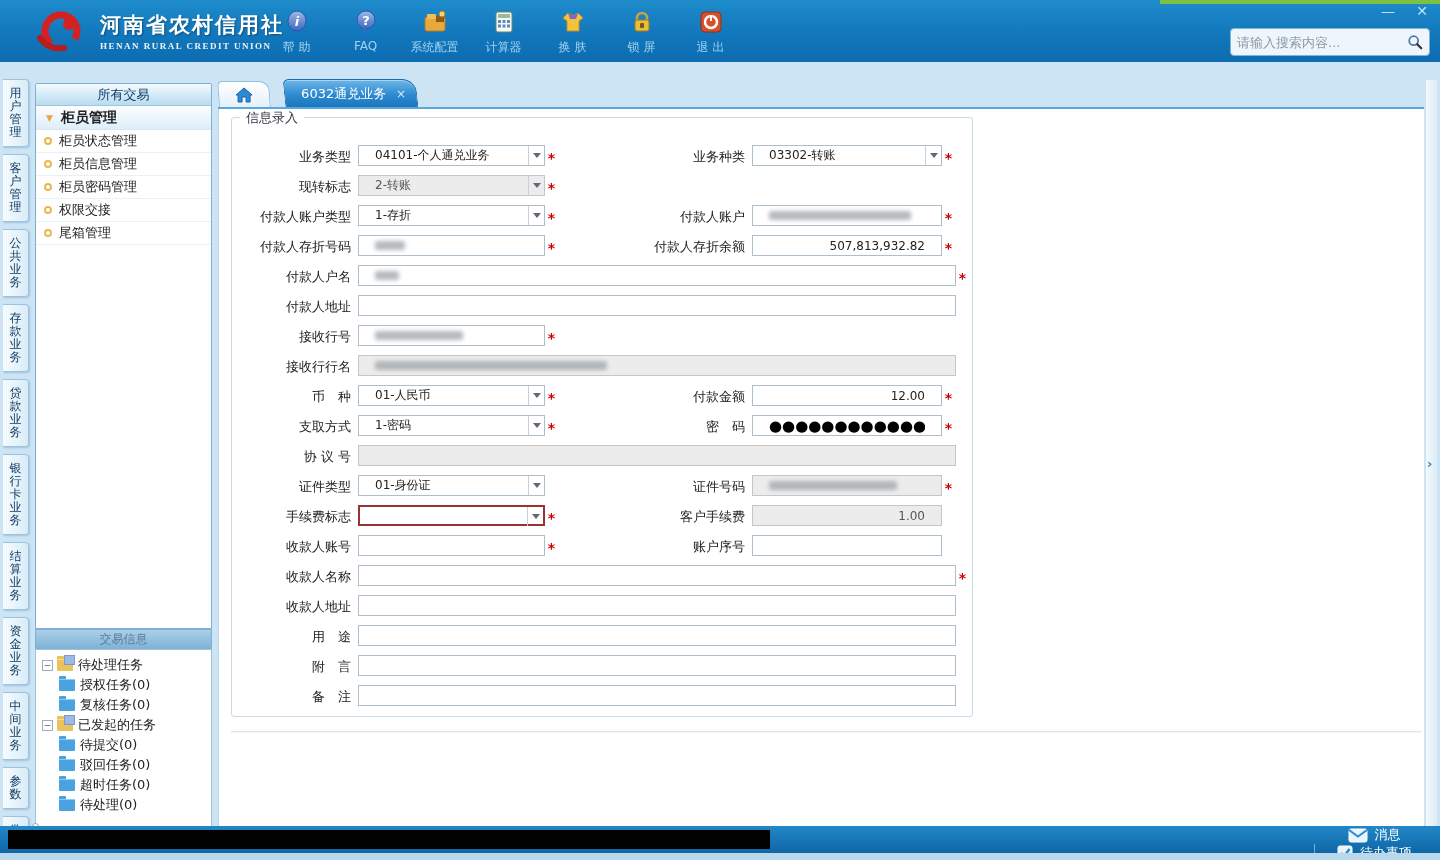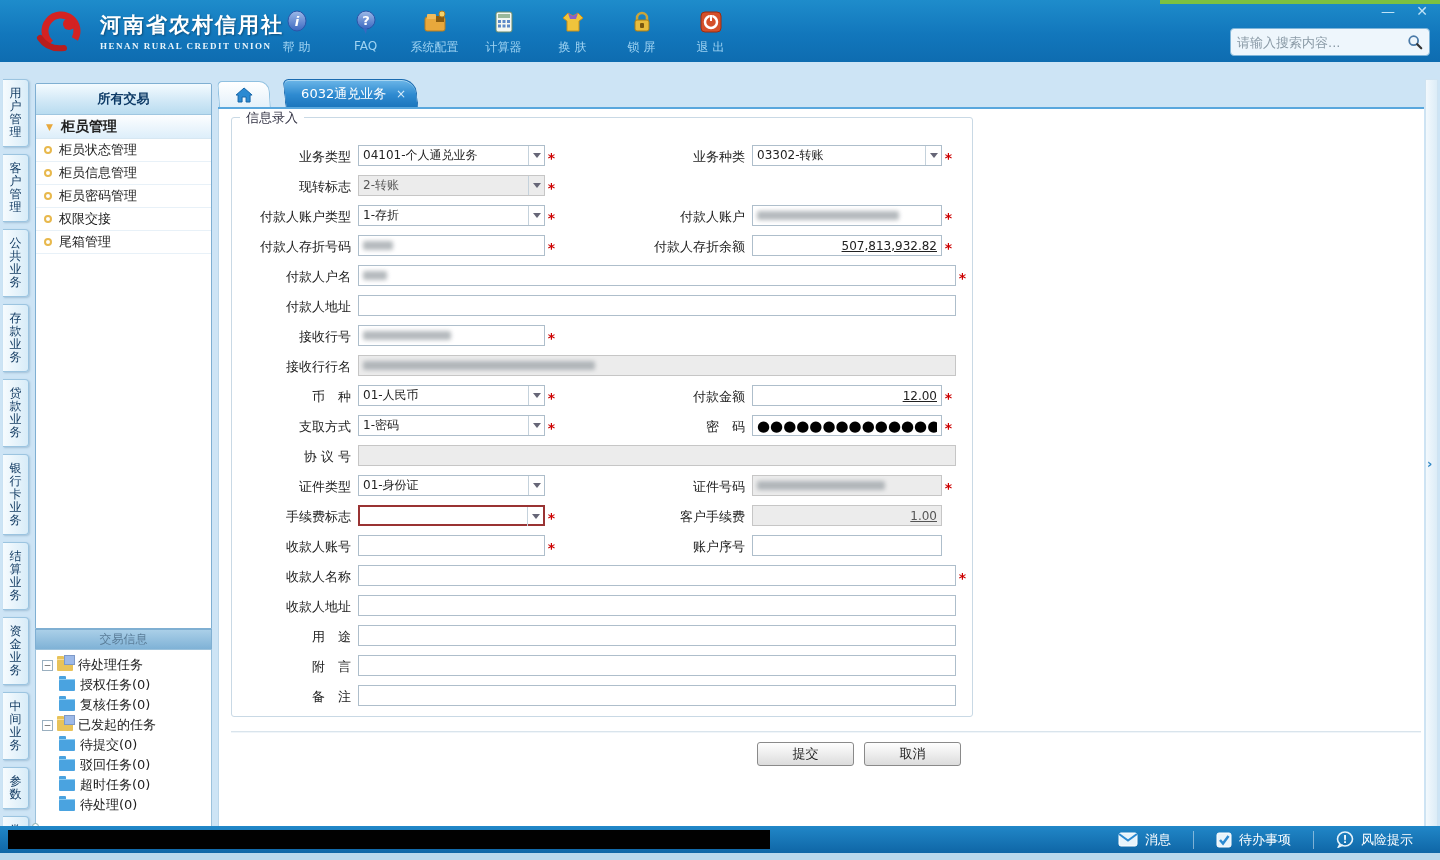--- a/index.html
+++ b/index.html
@@ -35,22 +35,22 @@
   
   .vstrip { position:absolute; left:0; top:4px; width:34px; height:756px; }
   .vtab { width:26px; margin:0 0 7px 3px; background:linear-gradient(90deg,#f6fbfe,#d8ecf8);
     border:1px solid #9bc4e0; border-left:none; border-radius:0 4px 4px 0;
     color:#143c63; font-size:12px; line-height:13px; text-align:center; padding:7px 1px;
     word-break:break-all; cursor:pointer; box-shadow:1px 1px 2px rgba(40,90,130,.25); }
 
   
   .leftpanel { position:absolute; left:35px; top:8px; width:177px; height:748px; }
   .panel-box { background:#fff; border:1px solid #7fafd2; height:546px; border-radius:2px 2px 0 0; }
-  .panel-header { height:31px; background:linear-gradient(180deg,#f4fbff,#cfe7f6 60%,#b9dcf0);
-    border-bottom:1px solid #9fc6e0; color:#0d3a66; font-weight:bold; font-size:13px;
+  .panel-header { height:22px; background:linear-gradient(180deg,#f4fbff,#cfe7f6 60%,#b9dcf0);
+    border-bottom:1px solid #9fc6e0; color:#0d3a66; font-weight:normal; font-size:13px;
     display:flex; align-items:center; justify-content:center; border-radius:2px 2px 0 0; }
   .menu-group { height:24px; display:flex; align-items:center; padding-left:10px;
     background:linear-gradient(180deg,#fdfeff,#ddeefa); border-bottom:1px solid #d7e7f2;
     font-weight:bold; font-size:14px; color:#222; cursor:pointer; }
   .menu-group .garr { color:#e8a83c; font-size:9px; margin-right:8px; }
   .menu-item { height:23px; display:flex; align-items:center; padding-left:8px;
     border-bottom:1px solid #e8f1f8; font-size:13px; color:#222; cursor:pointer; background:#fff; }
   .bullet { width:8px; height:8px; border:2px solid #e8b84c; border-radius:50%; margin-right:7px; background:#fff; }
   .bottom-tabs { display:flex; height:20px; margin-top:0; background:linear-gradient(180deg,#aacfe8,#7fb2d6); border:1px solid #7fafd2; border-bottom:none;flex-direction:column; }
   .btab { flex:1; text-align:center; line-height:19px; font-size:12px; cursor:pointer; color:#5b7e99; }
@@ -82,49 +82,49 @@
   .tab-active .tclose { transform:skewX(-6deg); color:#d4ebfa; font-size:12px; cursor:pointer; }
   .content { background:#fff; border-left:1px solid #bcd7ea; height:722px; position:relative; padding:8px 0 0 12px; }
 
   .groupbox { width:742px; border:1px solid #c9d9e5; border-radius:3px; position:relative; padding:18px 0 10px 0; }
   .legend { position:absolute; top:-9px; left:8px; background:#fff; padding:0 6px; font-size:13px; color:#334; }
 
   .frow { display:flex; align-items:flex-end; height:30px; }
   .lb { width:126px; text-align:right; padding-right:7px; font-size:13px; color:#222; white-space:nowrap; }
   .lb2 { width:194px; text-align:right; padding-right:7px; font-size:13px; color:#222; white-space:nowrap; }
   .ctl { height:21px; border:1px solid #aebecb; background:#fff; display:flex; align-items:center;
-    padding:0 4px; font-size:12px; color:#222; position:relative; }
+    padding:0 16px; font-size:12px; color:#222; position:relative; }
   .w-sel { width:187px; } .w-right { width:190px; } .w-wide { width:598px; }
   .sel { padding-right:18px; cursor:pointer; }
   .arr { position:absolute; right:0; top:0; width:16px; height:19px; border-left:1px solid #c5d2dc;
     display:flex; align-items:center; justify-content:center; }
   .arr::after { content:""; width:0; height:0; border-left:4px solid transparent; border-right:4px solid transparent;
     border-top:5px solid #667; }
   .dis { background:#ececec; border-color:#c6c6c6; color:#555; }
   .hot { border:2px solid #993333; }
   .st { color:#c00; width:13px; text-align:center; font-size:14px; font-weight:bold; }
-  .ra { justify-content:flex-end;text-decoration:underline; }
+  .ra { justify-content:flex-end; }
   .rd { display:inline-block; height:9px; background:#a2a8ad; border-radius:2px; filter:blur(2px); opacity:.8; }
   .pwd { font-size:15px; font-weight:bold; letter-spacing:0px; color:#000; overflow:hidden; white-space:nowrap; }
 
   .btn-divider { width:1190px; height:1px; background:#d9e4ec; margin:14px 0 0 0; box-shadow:0 1px 0 #f0f5f9; }
   .btnbar { width:742px; display:flex; justify-content:flex-end; gap:10px; padding-right:12px; margin-top:10px; }
   .btn { width:97px; height:24px; background:linear-gradient(180deg,#fefefe,#dcdcdc); border:1px solid #8a8a8a;
     border-radius:3px; font-size:13px; color:#222; display:flex; align-items:center; justify-content:center; cursor:pointer;
     font-family:inherit; }
 
   
   .rstrip { position:absolute; right:2px; top:4px; width:13px; height:752px; background:linear-gradient(90deg,#f3f9fd,#dcecf7); border:1px solid #cfe3f1; }
   .rarrow { position:absolute; top:376px; left:1px; color:#2e86c5; font-size:13px; font-weight:bold; cursor:pointer; }
 
   
   .statusbar { position:absolute; left:0; bottom:7px; width:1440px; height:27px;
     background:linear-gradient(180deg,#2187c8,#0f66a6); display:flex; align-items:center; }
   .redact-bar { position:absolute; left:8px; top:4px; width:762px; height:19px; background:#010101; }
-  .status-items { position:absolute; right:5px; top:0; height:27px; display:flex; align-items:center; }
+  .status-items { position:absolute; right:5px; top:0; height:27px; display:flex; align-items:center;flex-direction:column; }
   .sitem { display:flex; align-items:center; gap:7px; padding:0 22px; height:18px; cursor:pointer;
     border-left:1px solid rgba(255,255,255,.45); color:#fff; font-size:13px; }
   .sitem:first-child { border-left:none; }
   .bottom-strip { position:absolute; left:0; bottom:0; width:1440px; height:7px; background:#b9d8ec; }
 </style>
 </head>
 <body>
 
 <div class="topbar">
   <div class="green-strip"></div>
@@ -540,24 +540,20 @@
 
         <div class="frow">
           <span class="lb">备　注</span>
           <div class="ctl w-wide">
             <span></span>
           </div>
         </div>
       </div>
 
       <div class="btn-divider"></div>
-      <div class="btnbar">
-        <button class="btn">提交</button>
-        <button class="btn">取消</button>
-      </div>
     </div>
   </div>
 
   <div class="rstrip">
     <span class="rarrow">›</span>
   </div>
 </div>
 
 <div class="statusbar">
   <div class="redact-bar"></div>

